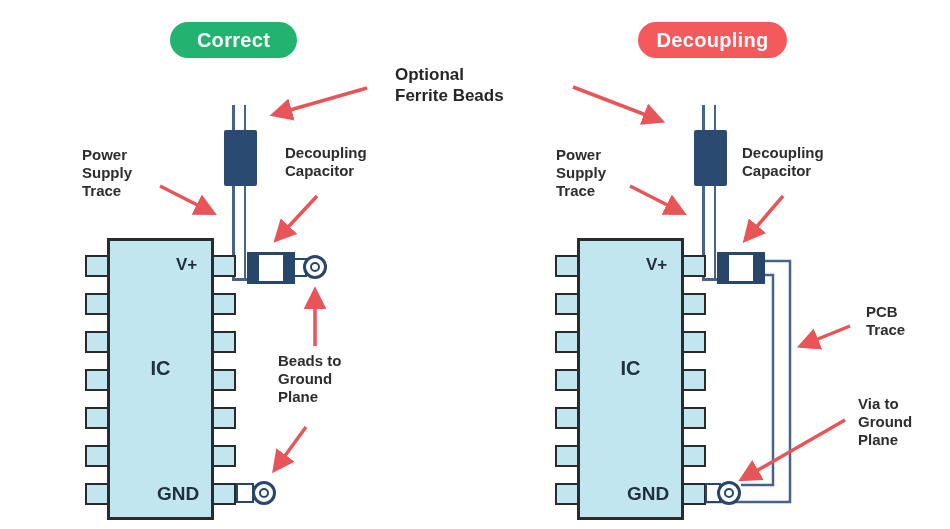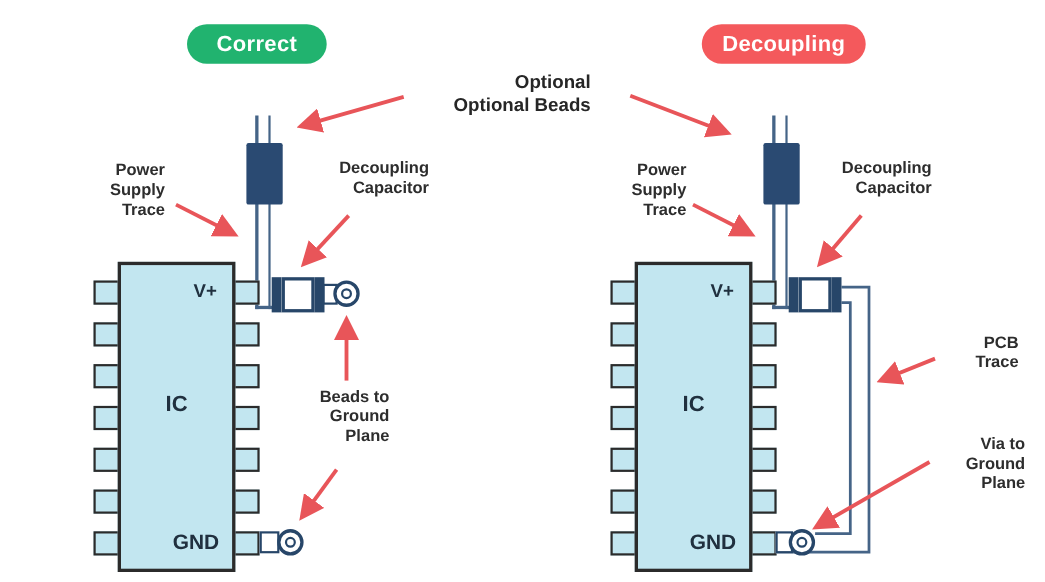--- a/index.html
+++ b/index.html
@@ -4,21 +4,21 @@
 <style>
   html,body{margin:0;padding:0;background:#fff;}
   #canvas{position:relative;width:950px;height:529px;background:#ffffff;overflow:hidden;
           font-family:Liberation Sans, sans-serif;}
   .badge{position:absolute;top:22px;height:36px;border-radius:19px;color:#ffffff;
          font-size:20px;font-weight:700;display:flex;align-items:center;justify-content:center;
          letter-spacing:.3px;z-index:4;}
   .badge.green{left:170px;width:127px;background:#21b36f;}
   .badge.red{left:638px;width:149px;background:#f4595c;}
   .lbl{position:absolute;z-index:4;color:#2d2d2d;font-weight:700;font-size:15px;
-       line-height:18px;text-align:right;}
+       line-height:18px;text-align:left;}
   .lbl.center-lbl{font-size:17px;line-height:21px;color:#262626;}
   .ic-body{position:absolute;top:238px;width:107px;height:282px;background:#c2e6f0;
            border:3px solid #2b2b2b;box-sizing:border-box;z-index:2;}
   .pin{position:absolute;width:24px;height:22px;background:#c2e6f0;border:2.5px solid #2b2b2b;
        box-sizing:border-box;z-index:1;}
   .ic-text{position:absolute;color:#20303f;font-weight:700;z-index:3;}
   .vline{position:absolute;width:2.5px;background:#456487;z-index:1;}
   .hline{position:absolute;height:3px;background:#456487;z-index:1;}
   .ferrite{position:absolute;width:33px;height:56px;background:#2a4a72;border-radius:2px;z-index:2;}
   .cap{position:absolute;width:48px;height:32px;display:flex;z-index:2;}
@@ -36,21 +36,21 @@
 </head>
 <body>
 
 <div id="canvas">
 
   <div class="badge green">Correct</div>
   <div class="badge red">Decoupling</div>
 
   <div class="lbl center-lbl" style="left:395px;top:64px;width:142px;">
     <div>Optional</div>
-    <div>Optional Beads</div>
+    <div>Ferrite Beads</div>
   </div>
 
   <div class="vline" style="left:232px;top:105px;height:176px;"></div>
   <div class="vline" style="left:243.5px;top:105px;height:176px;"></div>
   <div class="hline" style="left:232px;top:278px;width:18px;"></div>
   <div class="ferrite" style="left:224px;top:130px;"></div>
 
   <div class="stub" style="left:293px;top:258px;width:14px;height:19px;"></div>
   <div class="cap" style="left:247px;top:252px;">
     <div class="term"></div>

